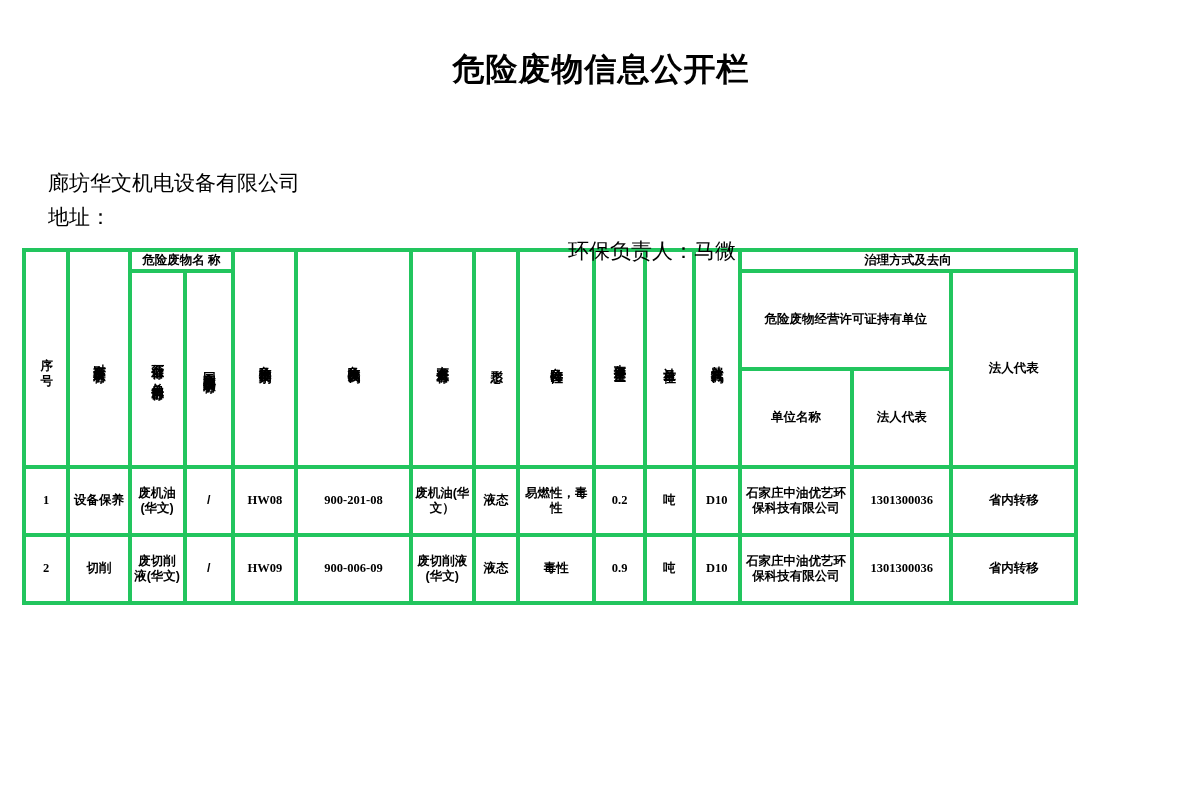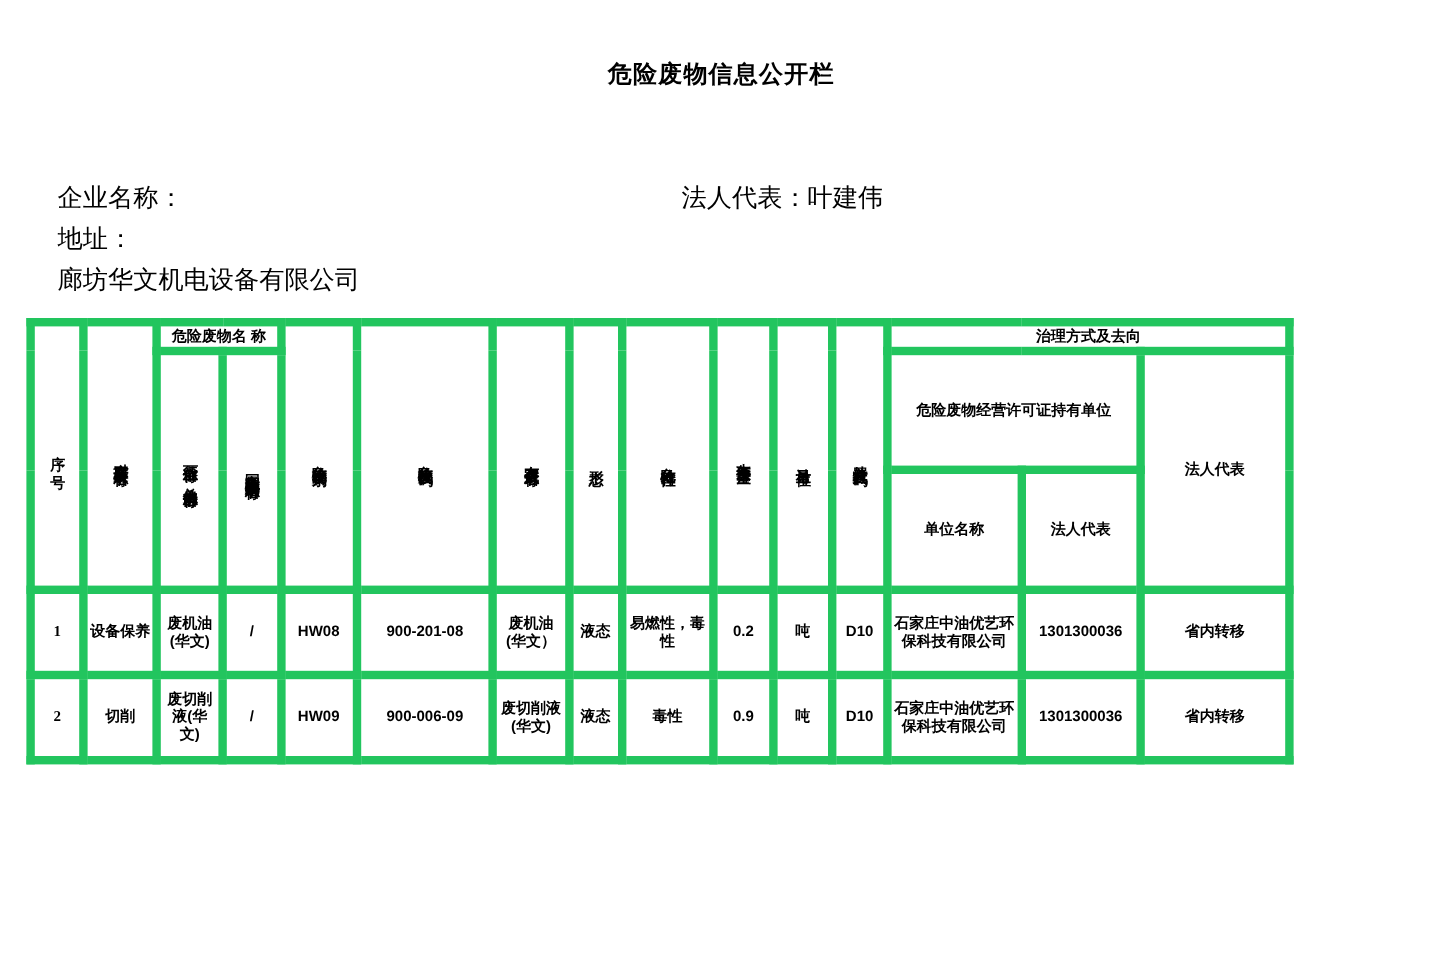--- a/index.html
+++ b/index.html
@@ -15,21 +15,21 @@
     position: relative;
     overflow: hidden;
   }
   .page {
     position: relative;
     width: 1202px;
     height: 800px;
   }
   .title {
     text-align: center;
-    font-size: 20px;
+    font-size: 32px;
     font-weight: bold;
     margin-top: 48px;
     letter-spacing: 1px;
   }
   .info {
     margin-top: 74px;
     margin-left: 48px;
     font-size: 21px;
     line-height: 34px;
     position: relative;
@@ -58,21 +58,21 @@
   }
 
   table.waste {
     border-collapse: collapse;
     margin-left: 22px;
     margin-top: 14px;
     width: 1056px;
     table-layout: fixed;
   }
   table.waste td, table.waste th {
-    border: 7px solid #22c55e;
+    border: 4px solid #22c55e;
     text-align: center;
     vertical-align: middle;
     font-size: 12.5px;
     font-weight: bold;
     padding: 1px 2px;
     line-height: 1.18;
     word-wrap: break-word;
   }
   .vtext {
     writing-mode: vertical-rl;
@@ -85,37 +85,34 @@
     font-size: 12.5px;
   }
   .vtext.small { font-size: 12px; }
   .hdr-tall { height: 190px; }
   .row-body td { height: 62px; font-size: 12.5px; }
   .cell-left {
     text-align: left;
     font-weight: bold;
   }
   .num-cell { font-weight: bold; font-family: "Liberation Serif", serif; font-size: 13px;}
-  .mono { font-family: Liberation Sans, sans-serif; font-weight: bold; font-size: 13px;}
+  .mono { font-family: Liberation Serif, serif; font-weight: bold; font-size: 13px;}
 </style>
 </head>
 <body>
 
 <div class="page">
 
   <div class="title">危险废物信息公开栏</div>
 
   <div class="info">
+    <div class="info-row">廊坊华文机电设备有限公司</div>
+    <div class="info-row">地址：</div>
     <div class="info-row">
-      <span>企业名称：</span>
-      <span class="info-right">法人代表：叶建伟</span>
-    </div>
-    <div class="info-row">地址：</div>
-    <div class="info-row">廊坊华文机电设备有限公司</div>
-    <div class="info-row">
+      <span class="info-right">环保负责人：马微</span>
     </div>
   </div>
 
   <table class="waste">
     <colgroup>
       <col style="width:42px">
       <col style="width:58px">
       <col style="width:52px">
       <col style="width:46px">
       <col style="width:60px">

